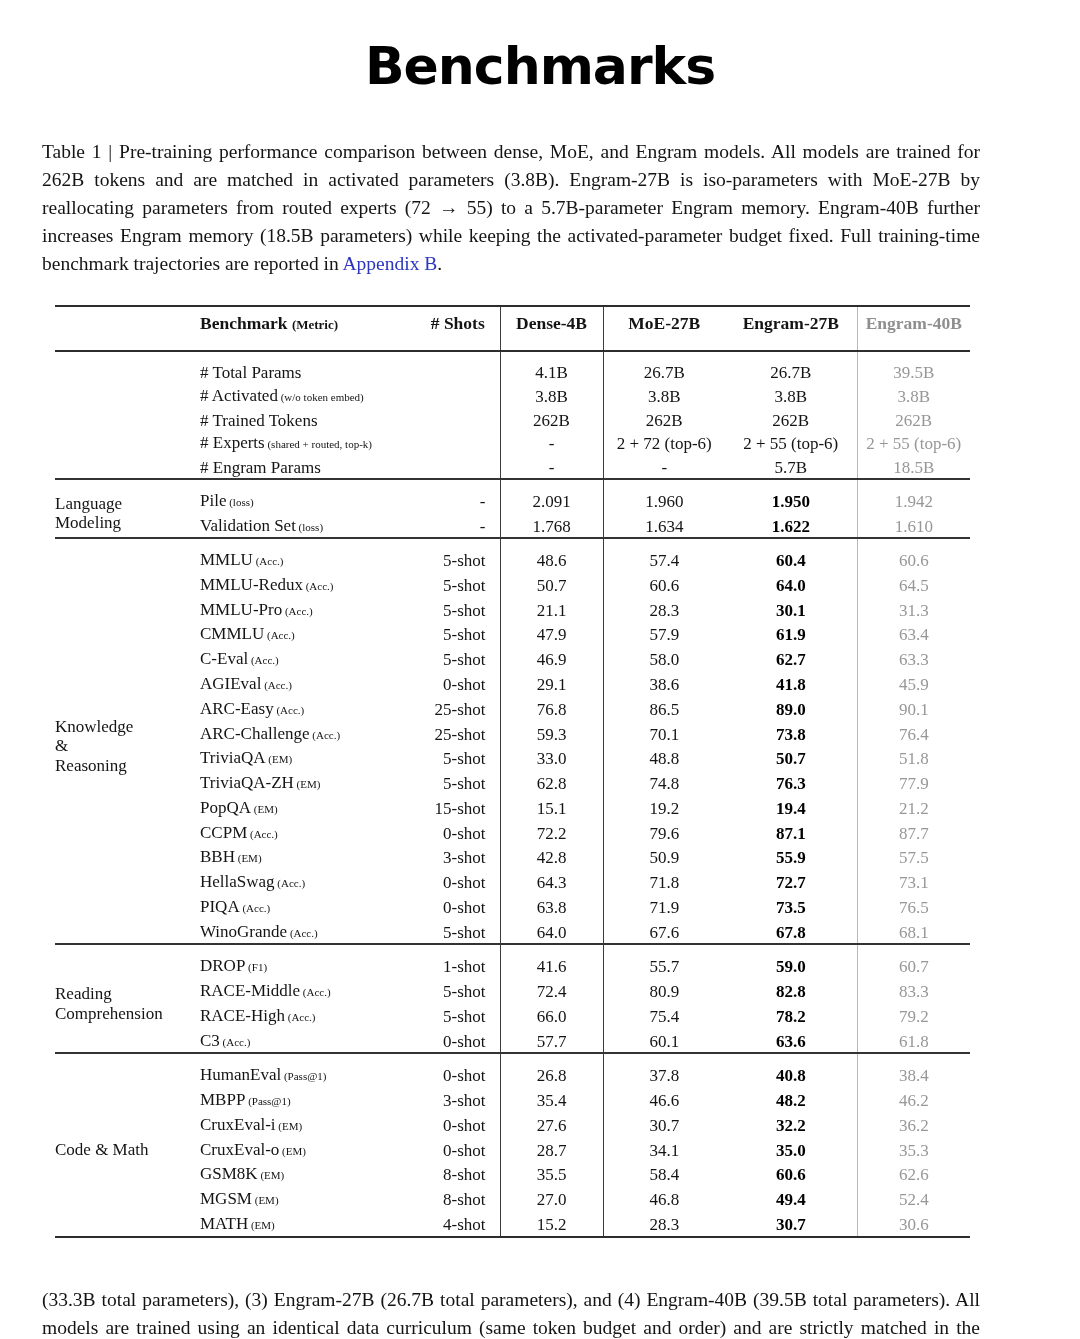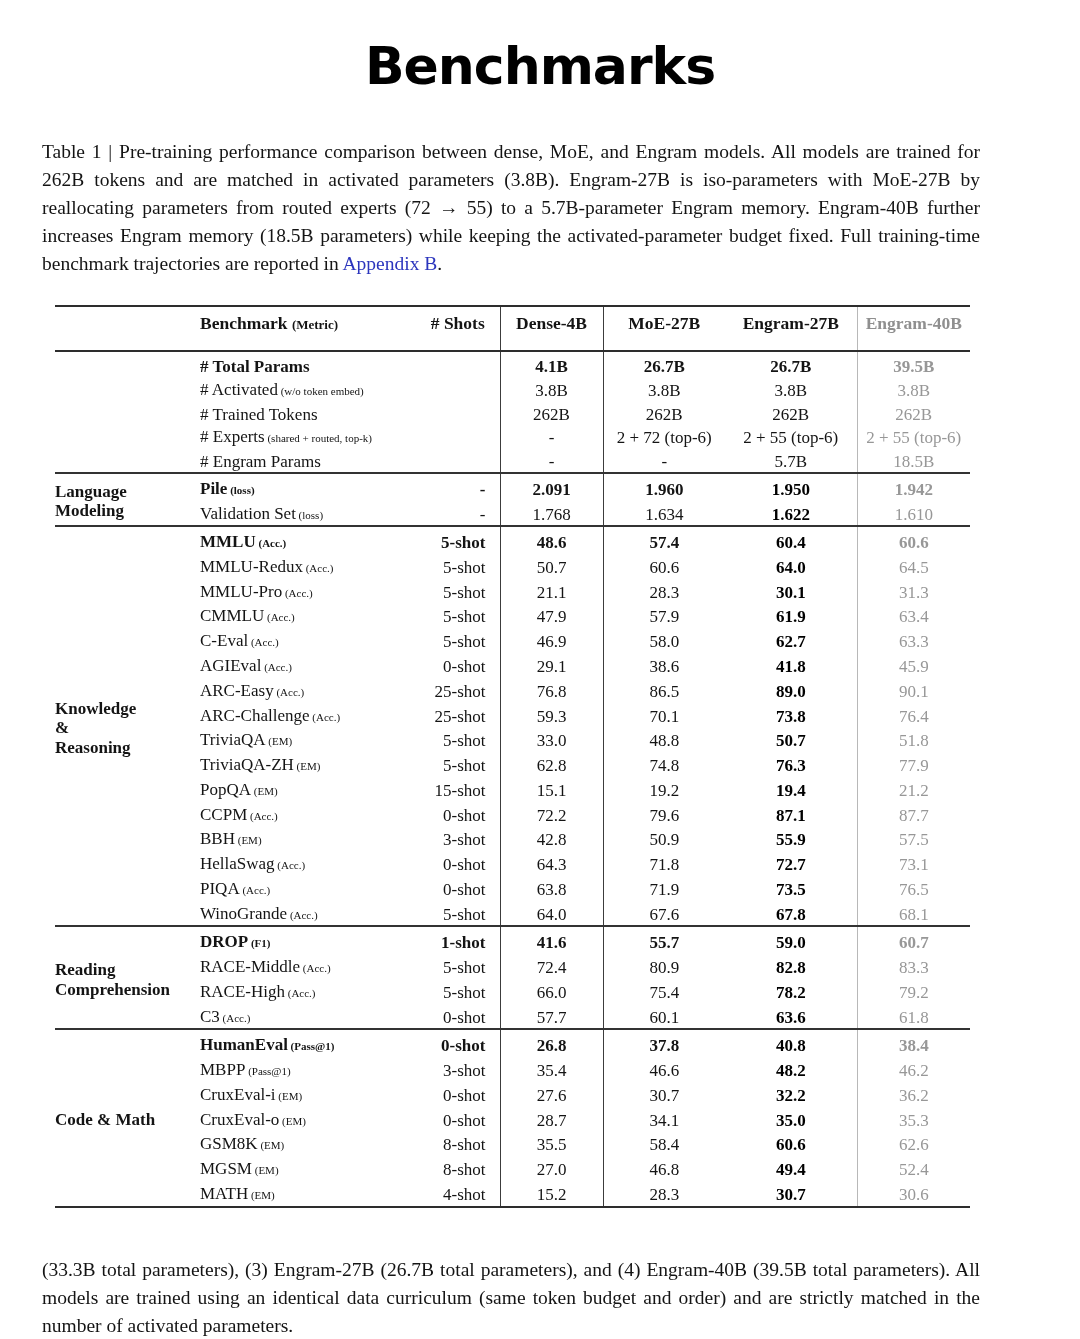--- a/index.html
+++ b/index.html
@@ -40,21 +40,21 @@
     border-bottom: 2.6px solid #2d2d2d;
     font-size: 17px;
   }
   table.bench thead th {
     border-bottom: 2.3px solid #2d2d2d;
     font-weight: bold;
     padding: 6px 0 16px 0;
     font-size: 17.5px;
   }
   table.bench td { padding: 1.6px 0; line-height: 19.6px; vertical-align: middle; }
-  table.bench tbody tr:first-child td { padding-top: 5px; font-weight: bold; }
+  table.bench tbody tr:first-child td { padding-top: 11px; }
   table.bench tbody tr:last-child td { padding-bottom: 0; }
   table.bench tbody + tbody tr:first-child td { border-top: 2px solid #333333; }
 
   .col-group { text-align: left; }
   .col-bench { text-align: left; }
   .col-shots { text-align: right; padding-right: 14px !important; }
   .col-val   { text-align: center; }
 
   th.col-bench { text-align: left; }
   th.col-shots { text-align: center; }

